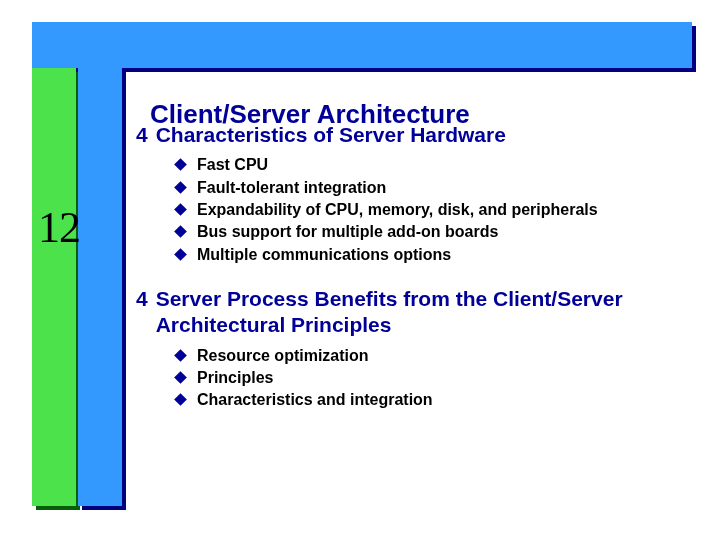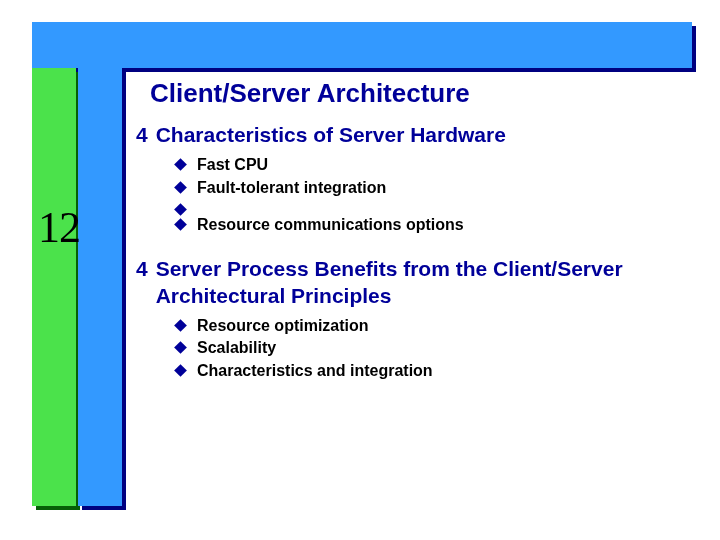--- a/index.html
+++ b/index.html
@@ -61,21 +61,21 @@
     font-size: 44px;
     font-weight: 400;
     color: #000;
     z-index: 5;
     letter-spacing: -1px;
   }
 
   .slide-title {
     position: absolute;
     left: 150px;
-    top: 78px;
+    top: 99px;
     font-size: 26px;
     font-weight: bold;
     color: #000099;
   }
 
   .content {
     position: absolute;
     left: 136px;
     top: 122px;
     width: 560px;
@@ -151,39 +151,44 @@
     <div class="sub-item">
         <span class="diamond"></span>
         <span>Fast CPU</span>
       </div>
     <div class="sub-item">
         <span class="diamond"></span>
         <span>Fault-tolerant integration</span>
       </div>
     <div class="sub-item">
         <span class="diamond"></span>
+        <span>Expandability of CPU, memory, disk, and peripherals</span>
       </div>
     <div class="sub-item">
         <span class="diamond"></span>
-        <span>Resource communications options</span>
+        <span>Bus support for multiple add-on boards</span>
+      </div>
+    <div class="sub-item">
+        <span class="diamond"></span>
+        <span>Multiple communications options</span>
       </div>
   </div>
 
   <div class="section-heading">
     <span class="num-bullet">4</span>
     <span>Server Process Benefits from the Client/Server Architectural Principles</span>
   </div>
   <div class="sub-list">
     <div class="sub-item">
         <span class="diamond"></span>
         <span>Resource optimization</span>
       </div>
     <div class="sub-item">
         <span class="diamond"></span>
-        <span>Scalability</span>
+        <span>Principles</span>
       </div>
     <div class="sub-item">
         <span class="diamond"></span>
         <span>Characteristics and integration</span>
       </div>
   </div>
 
 </div>
 
 </body></html>

